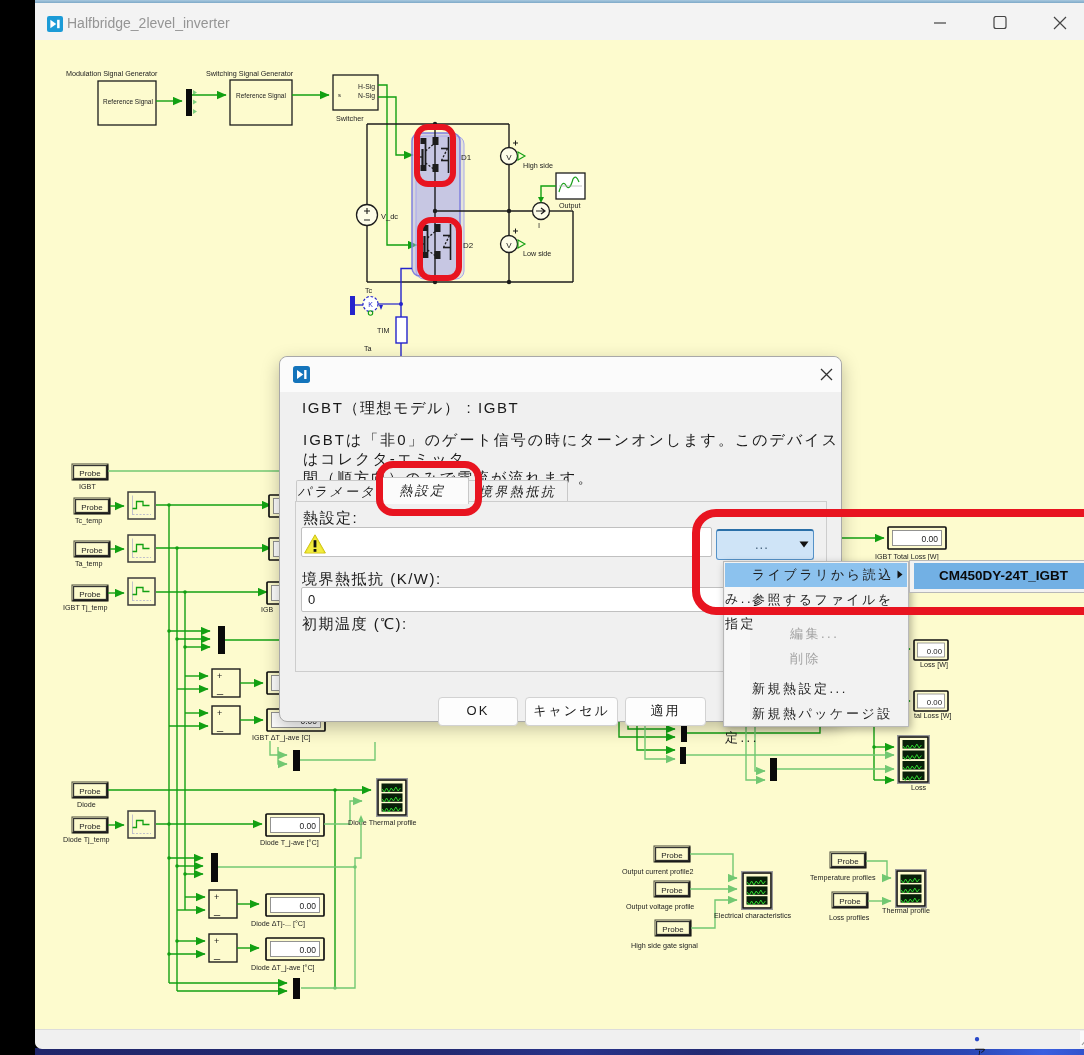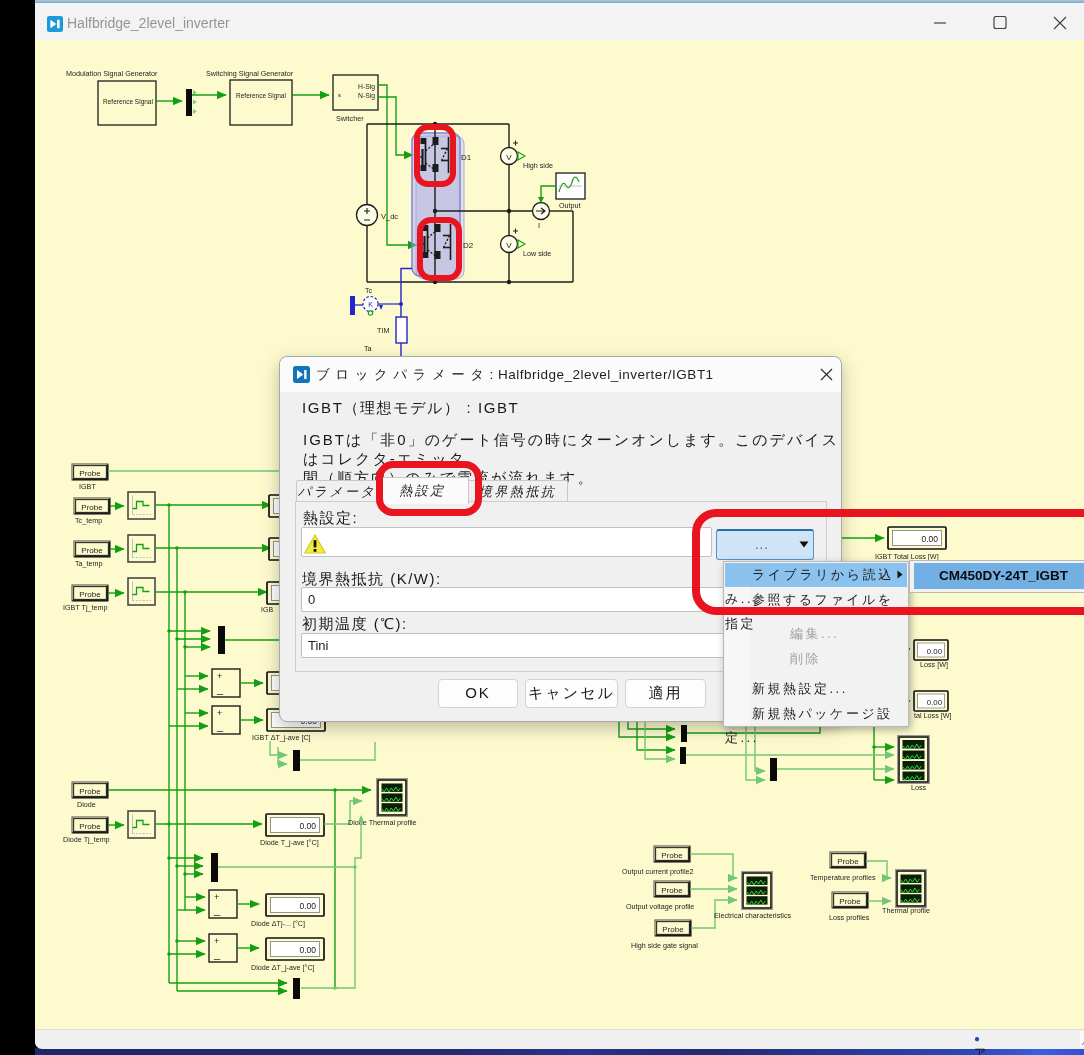--- a/index.html
+++ b/index.html
@@ -20,21 +20,21 @@
 
 #dlg{position:absolute;left:244px;top:356px;width:561px;height:364px;background:#f0f0f0;border:1px solid #a8a8a8;border-radius:8px;box-shadow:0 6px 18px rgba(0,0,0,0.25);z-index:10;}
 #dlgtitle{position:absolute;left:0;top:0;width:100%;height:35px;background:#fbfbfb;border-radius:8px 8px 0 0;border-bottom:1px solid #f0f0f0;}
 #dlgtitletext{position:absolute;left:36px;top:9px;font-size:13.5px;color:#1f1f1f;letter-spacing:0.5px;}
 #dlgx{position:absolute;right:12px;top:8px;font-size:17px;color:#333;font-weight:normal;}
 .dlabel{position:absolute;font-size:15px;color:#1a1a1a;letter-spacing:1.5px;}
 .field{position:absolute;background:#fff;border:1px solid #c0c0c0;border-radius:2px;font-size:13px;color:#1a1a1a;}
 .tab{letter-spacing:2.5px;position:absolute;top:123px;height:22px;font-size:13px;color:#1a1a1a;background:#f0f0f0;border:1px solid #c8c8c8;border-bottom:none;text-align:center;border-radius:2px 2px 0 0;font-style:italic;}
 #tabactive{background:#fbfbfb;top:120px;height:26px;z-index:2;text-align:center;}
 #tabpane{position:absolute;left:15px;top:144px;width:530px;height:169px;border:1px solid #cdcdcd;background:#f0f0f0;}
-.btn{position:absolute;top:322px;height:27px;background:#fdfdfd;border:1px solid #d2d2d2;border-radius:4px;font-size:15px;color:#1a1a1a;text-align:center;line-height:25px;letter-spacing:2px;}
+.btn{position:absolute;top:340px;height:27px;background:#fdfdfd;border:1px solid #d2d2d2;border-radius:4px;font-size:13px;color:#1a1a1a;text-align:center;line-height:25px;letter-spacing:2px;}
 
 #cmenu{z-index:20;position:absolute;left:688px;top:561px;width:184px;height:164px;background:#f2f2f2;border:1px solid #b8b8b8;box-shadow:2px 3px 8px rgba(0,0,0,0.3);font-size:13px;color:#1c1c1c;}
 .mrow{position:absolute;left:1px;width:182px;height:24px;line-height:24px;}
 .mrow span{margin-left:27px;letter-spacing:2.5px;text-align:center;}
 .gray{color:#a2a2a2;padding-left:38px;}
 #hl{background:#8cc2ee;}
 #submenu{z-index:20;position:absolute;left:874px;top:560px;width:183px;height:31px;background:#f2f2f2;border:1px solid #b8b8b8;}
 #subhl{position:absolute;left:4px;top:2px;width:179px;height:26px;background:#72b0e4;font-size:13.5px;font-weight:bold;color:#0a0a0a;text-align:center;line-height:26px;}
 
 .red{position:absolute;border:6px solid #e81420;border-radius:14px;z-index:50;}
@@ -372,21 +372,20 @@
  <div id="bottomstrip"></div>
  <div id="blackstrip"></div>
 
  <div id="dlg">
   <div id="dlgtitle"></div>
   <svg class="abs" style="left:13px;top:9px" width="17" height="17" viewBox="0 0 19 19">
         <rect width="19" height="19" rx="3" fill="#1474bb"></rect>
         <path d="M4.5 4.5 L11.5 9.5 L4.5 14.5 Z" fill="#fff"></path>
         <rect x="12.5" y="4.5" width="2.6" height="10" fill="#fff"></rect>
       </svg>
-  <div id="dlgtitletext"><span style="letter-spacing:5.5px">ブロックパラメータ</span>: Halfbridge_2level_inverter/IGBT1</div>
   <svg id="dlgx" class="abs" style="left:540px;top:11px" width="13" height="13" viewBox="0 0 13 13">
         <path d="M1 1 L12 12 M12 1 L1 12" stroke="#333" stroke-width="1.3" fill="none"></path>
       </svg>
   <div class="dlabel" style="left:22px;top:42px;letter-spacing:1.6px">IGBT（理想モデル） :  IGBT</div>
   <div class="dlabel" style="left:23px;top:73px;width:548px;line-height:19px;letter-spacing:2px">IGBTは「非0」のゲート信号の時にターンオンします。このデバイスはコレクタ-エミッタ<br>間（順方向）のみで電流が流れます。</div>
   <div class="tab" style="left:16px;width:80px;line-height:22px">パラメータ</div>
   <div class="tab" id="tabactive" style="left:96px;width:91px;line-height:26px">熱設定</div>
   <div class="tab" style="left:187px;width:99px;line-height:22px">境界熱抵抗</div>
   <div id="tabpane"></div>
   <div class="dlabel" style="left:23px;top:152px">熱設定:</div>
@@ -399,21 +398,20 @@
       </svg>
   <div class="abs" style="left:436px;top:172px;width:96px;height:28px;background:#cfe4f7;border:1px solid #5592c8;border-top:2px solid #2a6fa8;border-radius:3px;">
     <div style="position:absolute;left:38px;top:6px;font-size:13px;letter-spacing:1px;color:#44607a">...</div>
     <svg class="abs" style="left:82px;top:10px" width="10" height="7" viewBox="0 0 10 7">
           <path d="M0.5 0.5 L5 6.5 L9.5 0.5 Z" fill="#111"></path>
         </svg>
   </div>
   <div class="dlabel" style="left:22px;top:213px">境界熱抵抗 (K/W):</div>
   <div class="field" style="left:21px;top:230px;width:517px;height:23px;line-height:23px"><span style="margin-left:6px">0</span></div>
   <div class="dlabel" style="left:22px;top:258px">初期温度 (℃):</div>
-  <div class="field" style="left:21px;top:276px;width:517px;height:23px;line-height:23px"><span style="margin-left:6px">Tini</span></div>
   <div class="btn" style="left:158px;width:78px">OK</div>
   <div class="btn" style="left:245px;width:91px">キャンセル</div>
   <div class="btn" style="left:345px;width:79px">適用</div>
  </div>
 
  <div id="cmenu">
   <div class="abs" style="left:1px;top:1px;width:25px;height:162px;background:#f7f7f7"></div>
   <div class="mrow" id="hl" style="top:1px"><span>ライブラリから読込み...</span>
    <svg class="abs" style="left:172px;top:7px" width="6" height="9" viewBox="0 0 6 9">
           <path d="M0.5 0.5 L5.5 4.5 L0.5 8.5 Z" fill="#111"></path>

